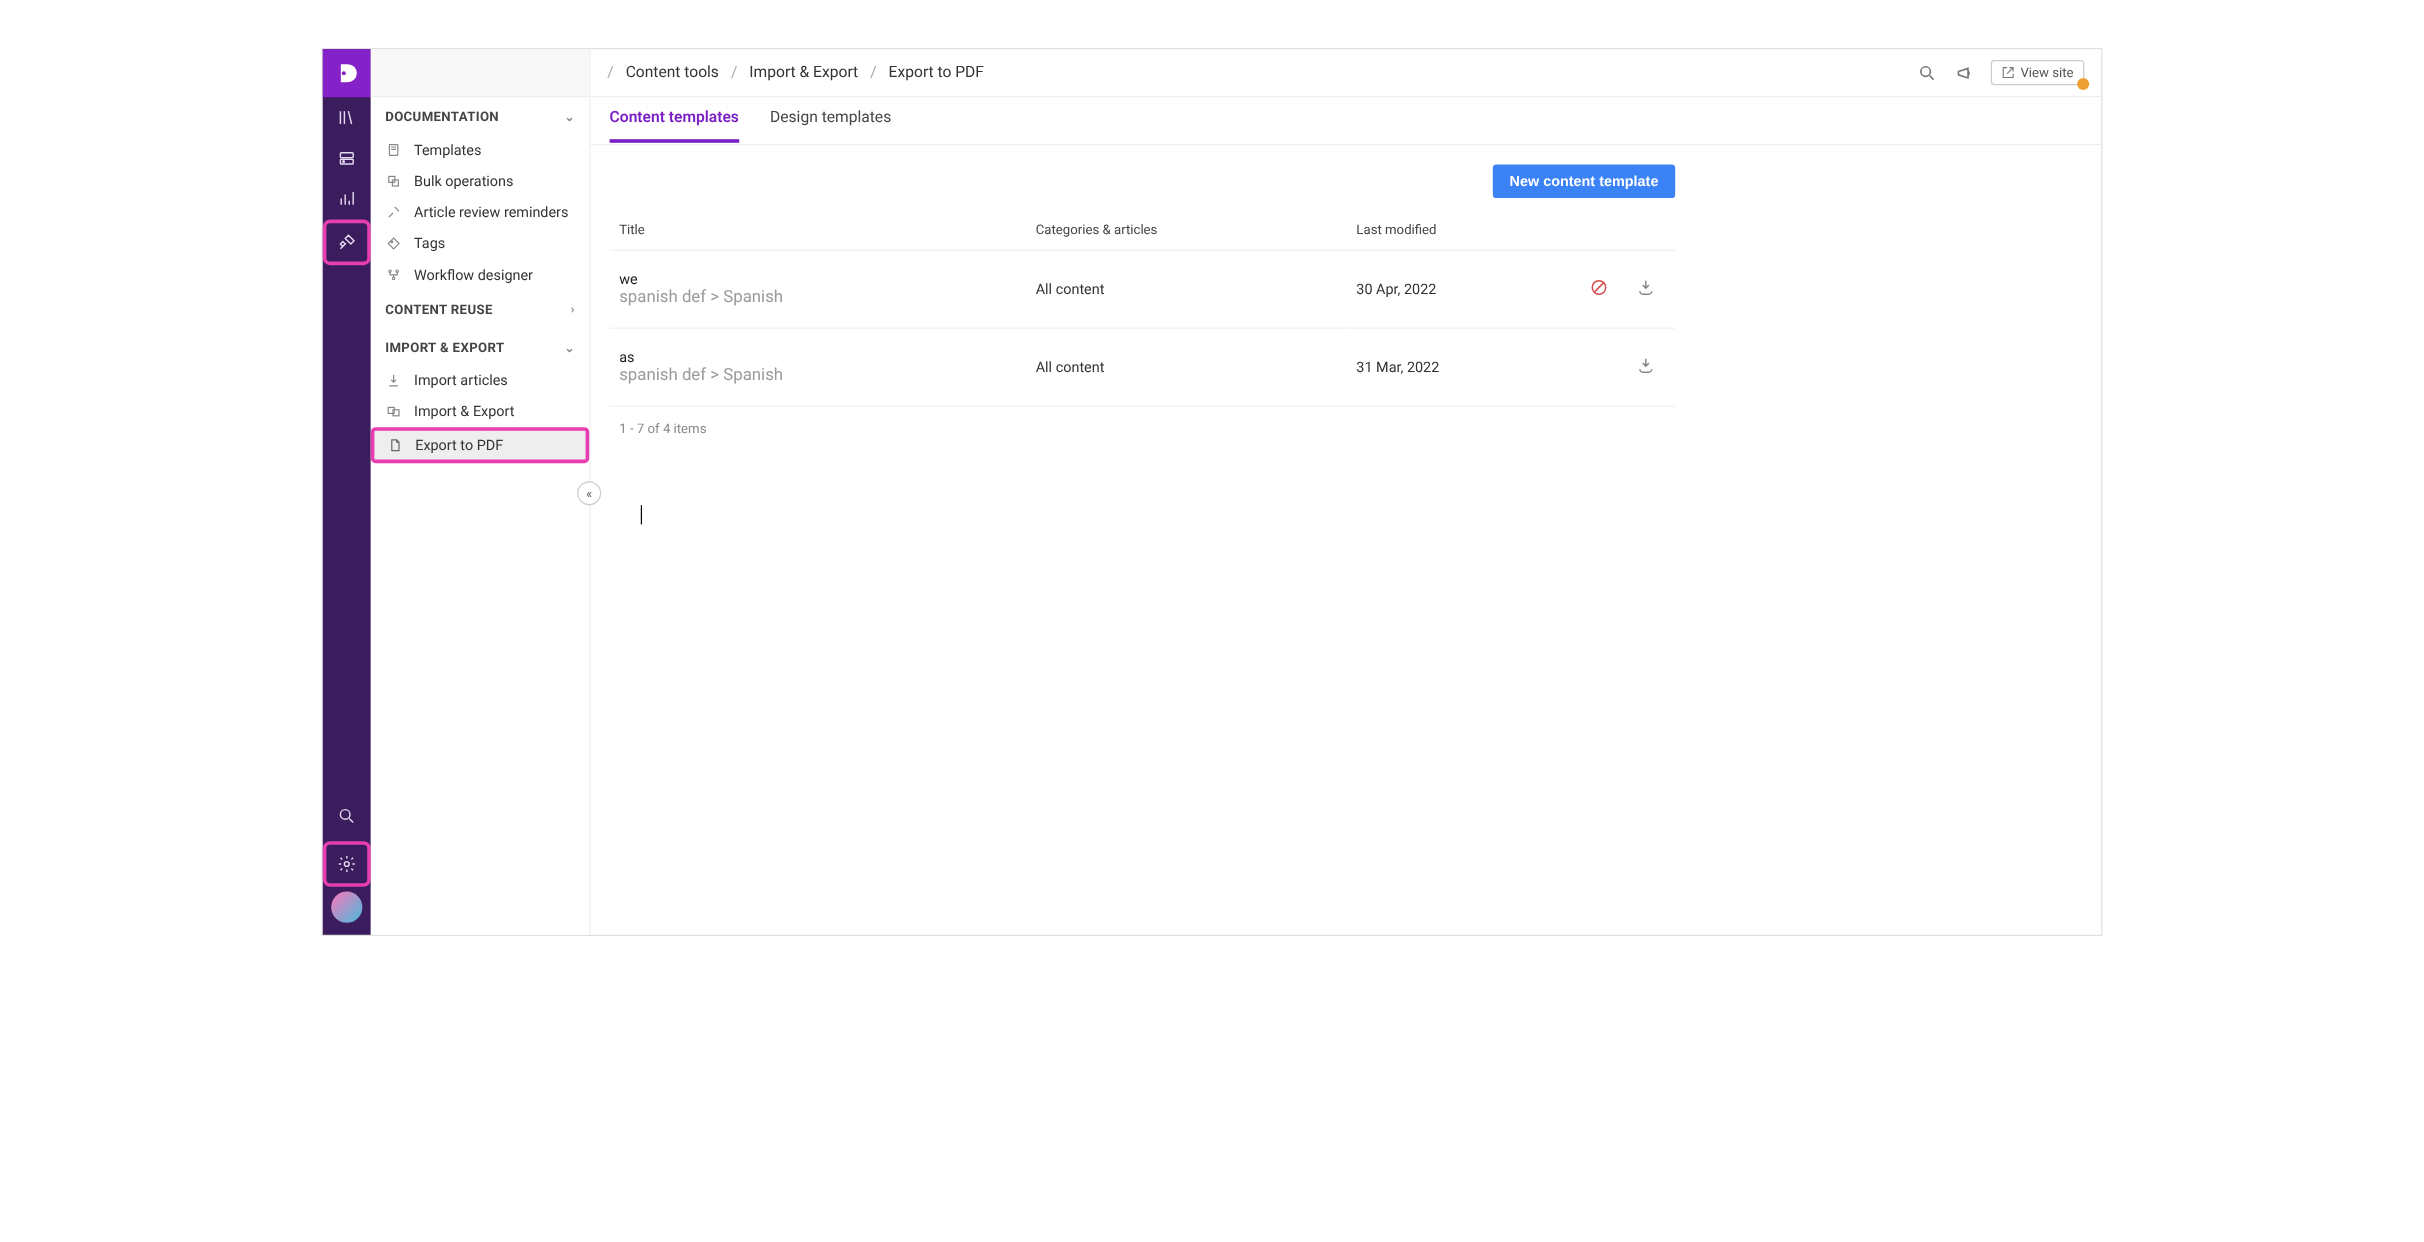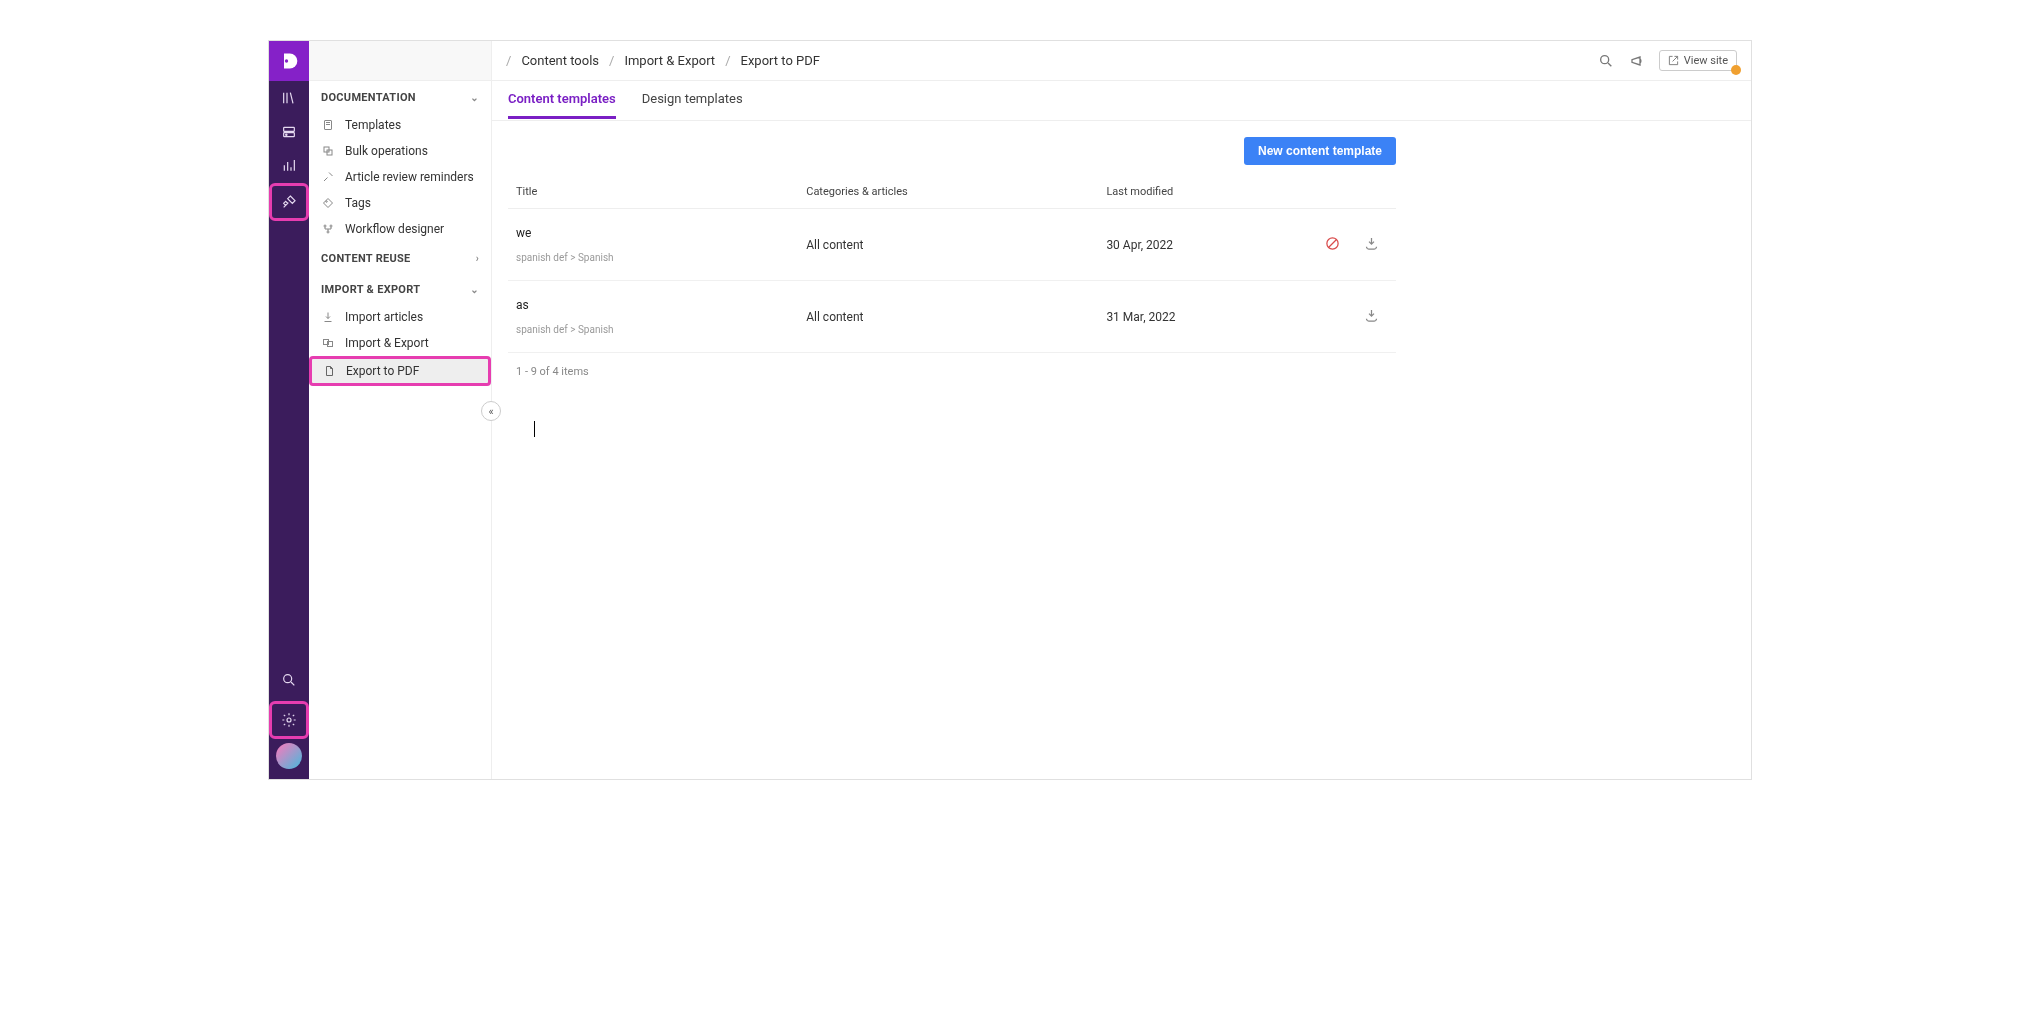--- a/index.html
+++ b/index.html
@@ -37,21 +37,21 @@
   .tabs { display:flex; gap:26px; padding:0 16px; border-bottom:1px solid #eee; height:40px; align-items:flex-start;}
   .tab { font-size:13px;color:#444;padding:10px 0;cursor:pointer;}
   .tab.active { color:#7a1fc4; font-weight:600; border-bottom:3px solid #7a1fc4; margin-bottom:-1px;}
   .content-body { padding:16px; max-width:920px;}
   .action-row { display:flex; justify-content:flex-end; margin-bottom:10px;}
   .btn-primary { background:#3b82f6; color:#fff; border:none; border-radius:3px; padding:7px 14px; font-size:12px; font-weight:700; cursor:pointer;}
   table.data { width:100%; border-collapse:collapse;}
   table.data th { text-align:left; font-size:11px; font-weight:400; color:#444; padding:10px 8px; border-bottom:1px solid #eee;}
   table.data td { padding:17px 8px; border-bottom:1px solid #f0f0f0; vertical-align:middle; font-size:12px;}
   .row-title { font-size:12px; color:#222;}
-  .row-sub { font-size:10px; color:#9a9a9a; margin-top:12px;}
+  .row-sub { font-size:14px; color:#9a9a9a; margin-top:0;}
   .status-icon {width:16px;height:16px;display:inline-flex;align-items:center;justify-content:center;}
   .download-icon{color:#888;cursor:pointer;}
   .pager { font-size:11px; color:#888; padding:12px 8px;}
   .text-cursor { position:absolute; left:265px; top:380px; width:1px; height:16px; background:#000;}
   svg {overflow:visible;}
 </style>
 </head>
 <body>
 
 <div class="app-frame">
@@ -278,18 +278,18 @@
               <td>31 Mar, 2022</td>
               <td><span class="status-icon"></span></td>
               <td><span class="download-icon"><svg width="15" height="15" viewBox="0 0 24 24" stroke="#888" fill="none" stroke-width="2">
                     <path d="M12 3v10M8 9l4 4 4-4"></path>
                     <path d="M4 17c0 2 2 4 4 4h8c2 0 4-2 4-4"></path>
                   </svg></span></td>
             </tr>
           </tbody>
       </table>
 
-      <div class="pager">1 - 9 of 4 items</div>
+      <div class="pager">1 - 7 of 4 items</div>
     </div>
   </div>
 
   <div class="text-cursor"></div>
 </div>
 
 </body></html>

